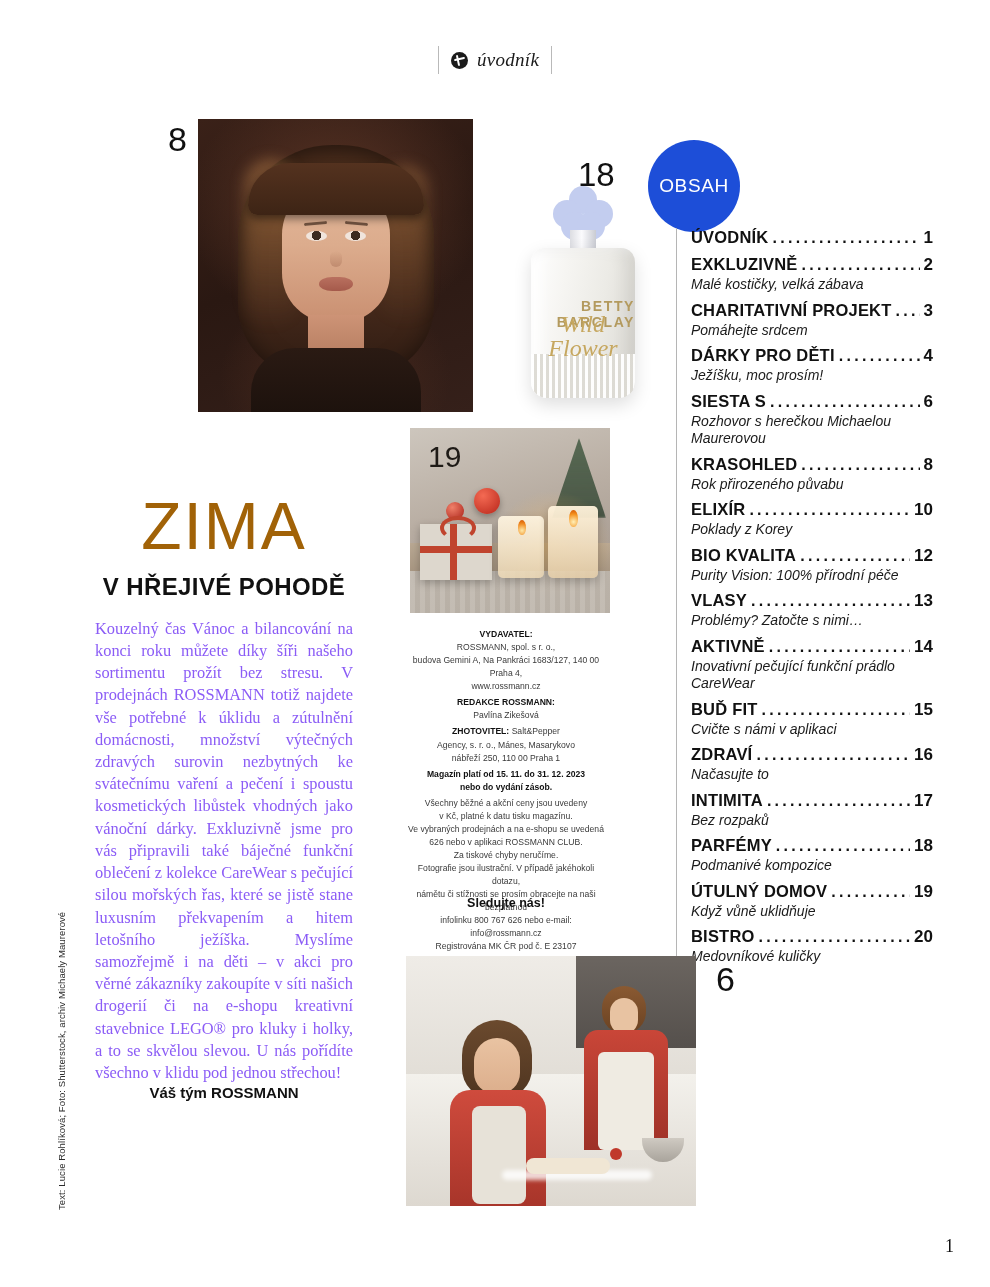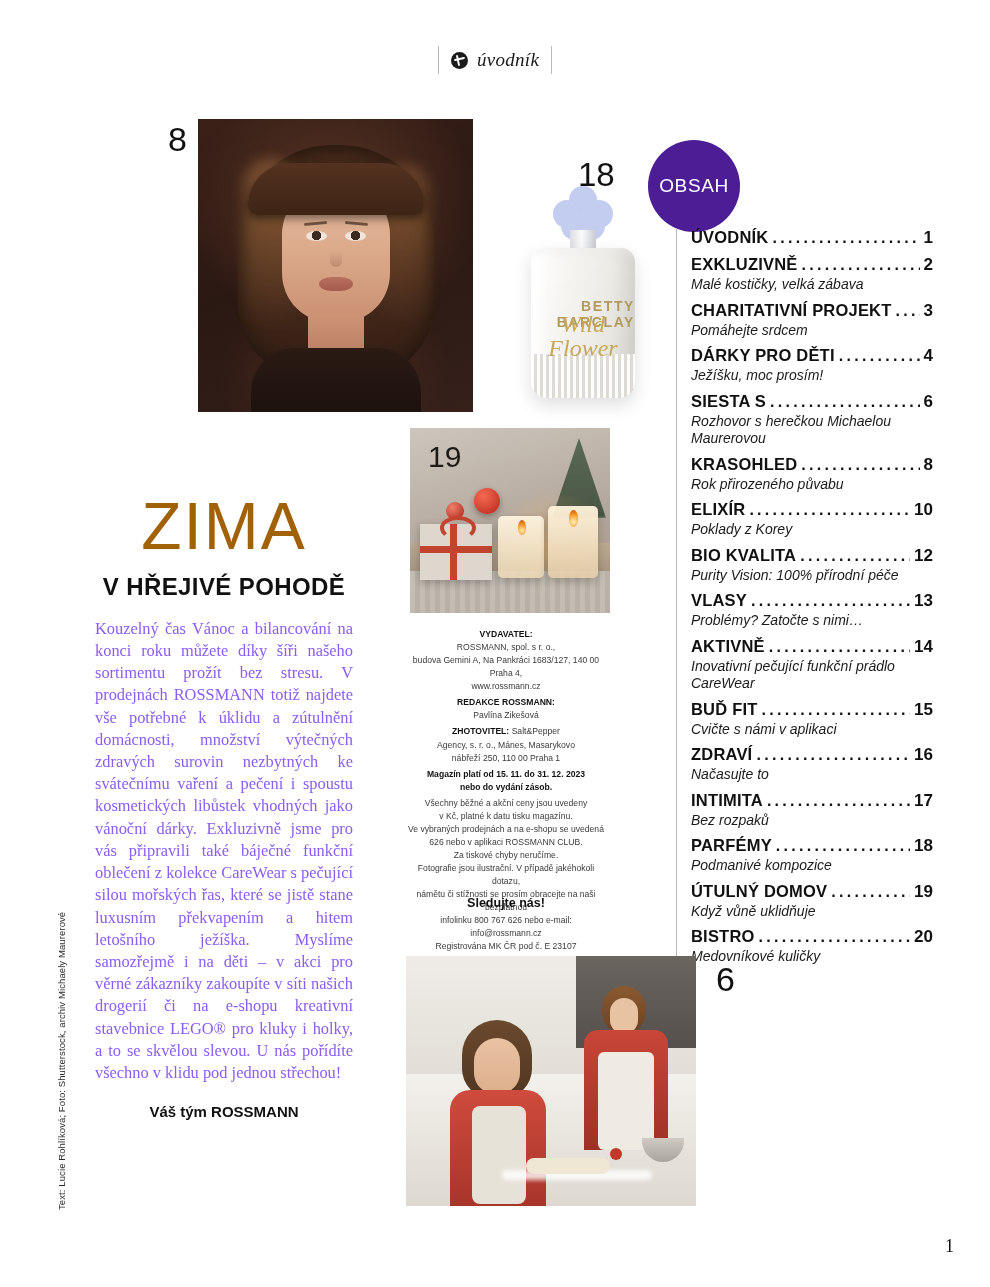--- a/index.html
+++ b/index.html
@@ -76,21 +76,21 @@
   .pf-brand{position:absolute;left:0;right:0;top:50px;text-align:right;font-size:14px;letter-spacing:1.6px;
      color:#b39a5e;font-weight:700;}
   .pf-wild{position:absolute;left:0;right:0;top:64px;text-align:center;font-family:"Liberation Serif", serif;
      font-style:italic;font-size:24px;color:#c6a75f;line-height:1.06;}
   .pf-flower2{position:absolute;left:0;right:0;top:88px;text-align:center;font-family:"Liberation Serif", serif;
      font-style:italic;font-size:24px;color:#c6a75f;line-height:1.06;}
   .pf-ribs{position:absolute;left:50%;bottom:0;width:104px;height:44px;margin-left:-52px;border-radius:0 0 16px 16px;
      background:repeating-linear-gradient(90deg,#ffffff 0 3px,#dcdad3 3px 6px);opacity:.95;}
 
   
-  .obsah{position:absolute;left:648px;top:140px;width:92px;height:92px;border-radius:50%;background:#4c1d95;
+  .obsah{position:absolute;left:648px;top:140px;width:92px;height:92px;border-radius:50%;background:#1d4ed8;
      display:flex;align-items:center;justify-content:center;}
   .obsah span{color:#fff;font-size:19px;letter-spacing:.6px;font-weight:400;}
 
   
   .toc{position:absolute;left:676px;top:228px;width:242px;border-left:1px solid #b5b5b5;padding-left:14px;}
   .toc-item{margin-bottom:7px;}
   .toc-line{display:flex;align-items:baseline;white-space:nowrap;}
   .toc-title{font-size:16.5px;font-weight:700;color:#111;letter-spacing:.2px;}
   .toc-dots{flex:1;overflow:hidden;white-space:nowrap;color:#111;font-size:16px;font-weight:700;
      margin:0 4px;letter-spacing:3.3px;line-height:1;}
@@ -98,21 +98,21 @@
   .toc-sub{font-family:"Liberation Sans", sans-serif;font-style:italic;font-size:14px;color:#1b1b1b;
      line-height:1.25;margin-top:1px;}
 
   
   .edi{position:absolute;left:95px;top:496px;width:258px;}
   .edi-zima{font-size:66px;font-weight:300;letter-spacing:2px;color:#a16207;line-height:.92;text-align:center;
      font-family:"Liberation Sans", sans-serif;}
   .edi-sub{font-size:24px;font-weight:700;letter-spacing:.4px;color:#111;text-align:center;margin-top:16px;}
   .edi-body{font-family:"Liberation Serif", serif;font-size:16.4px;line-height:1.355;color:#8b5cf6;
      text-align:justify;margin-top:17px;hyphens:auto;}
-  .edi-sign{text-align:center;font-size:15px;font-weight:700;color:#111;margin-top:19px;}
+  .edi-sign{text-align:center;font-size:15px;font-weight:700;color:#111;}
 
   
   .credit{position:absolute;left:56px;top:1210px;transform-origin:0 0;transform:rotate(-90deg);
      font-size:9.5px;color:#2a2a2a;white-space:nowrap;letter-spacing:.1px;}
 
   
   .candles{position:absolute;left:410px;top:428px;width:200px;height:185px;overflow:hidden;
      background:linear-gradient(165deg,#cdc6bd 0%,#b9aea3 42%,#9d9188 100%);}
   .cd-table{position:absolute;left:0;right:0;bottom:0;height:70px;background:linear-gradient(180deg,#b9a893,#8d7b68);}
   .cd-cloth{position:absolute;left:0;bottom:0;width:200px;height:42px;

